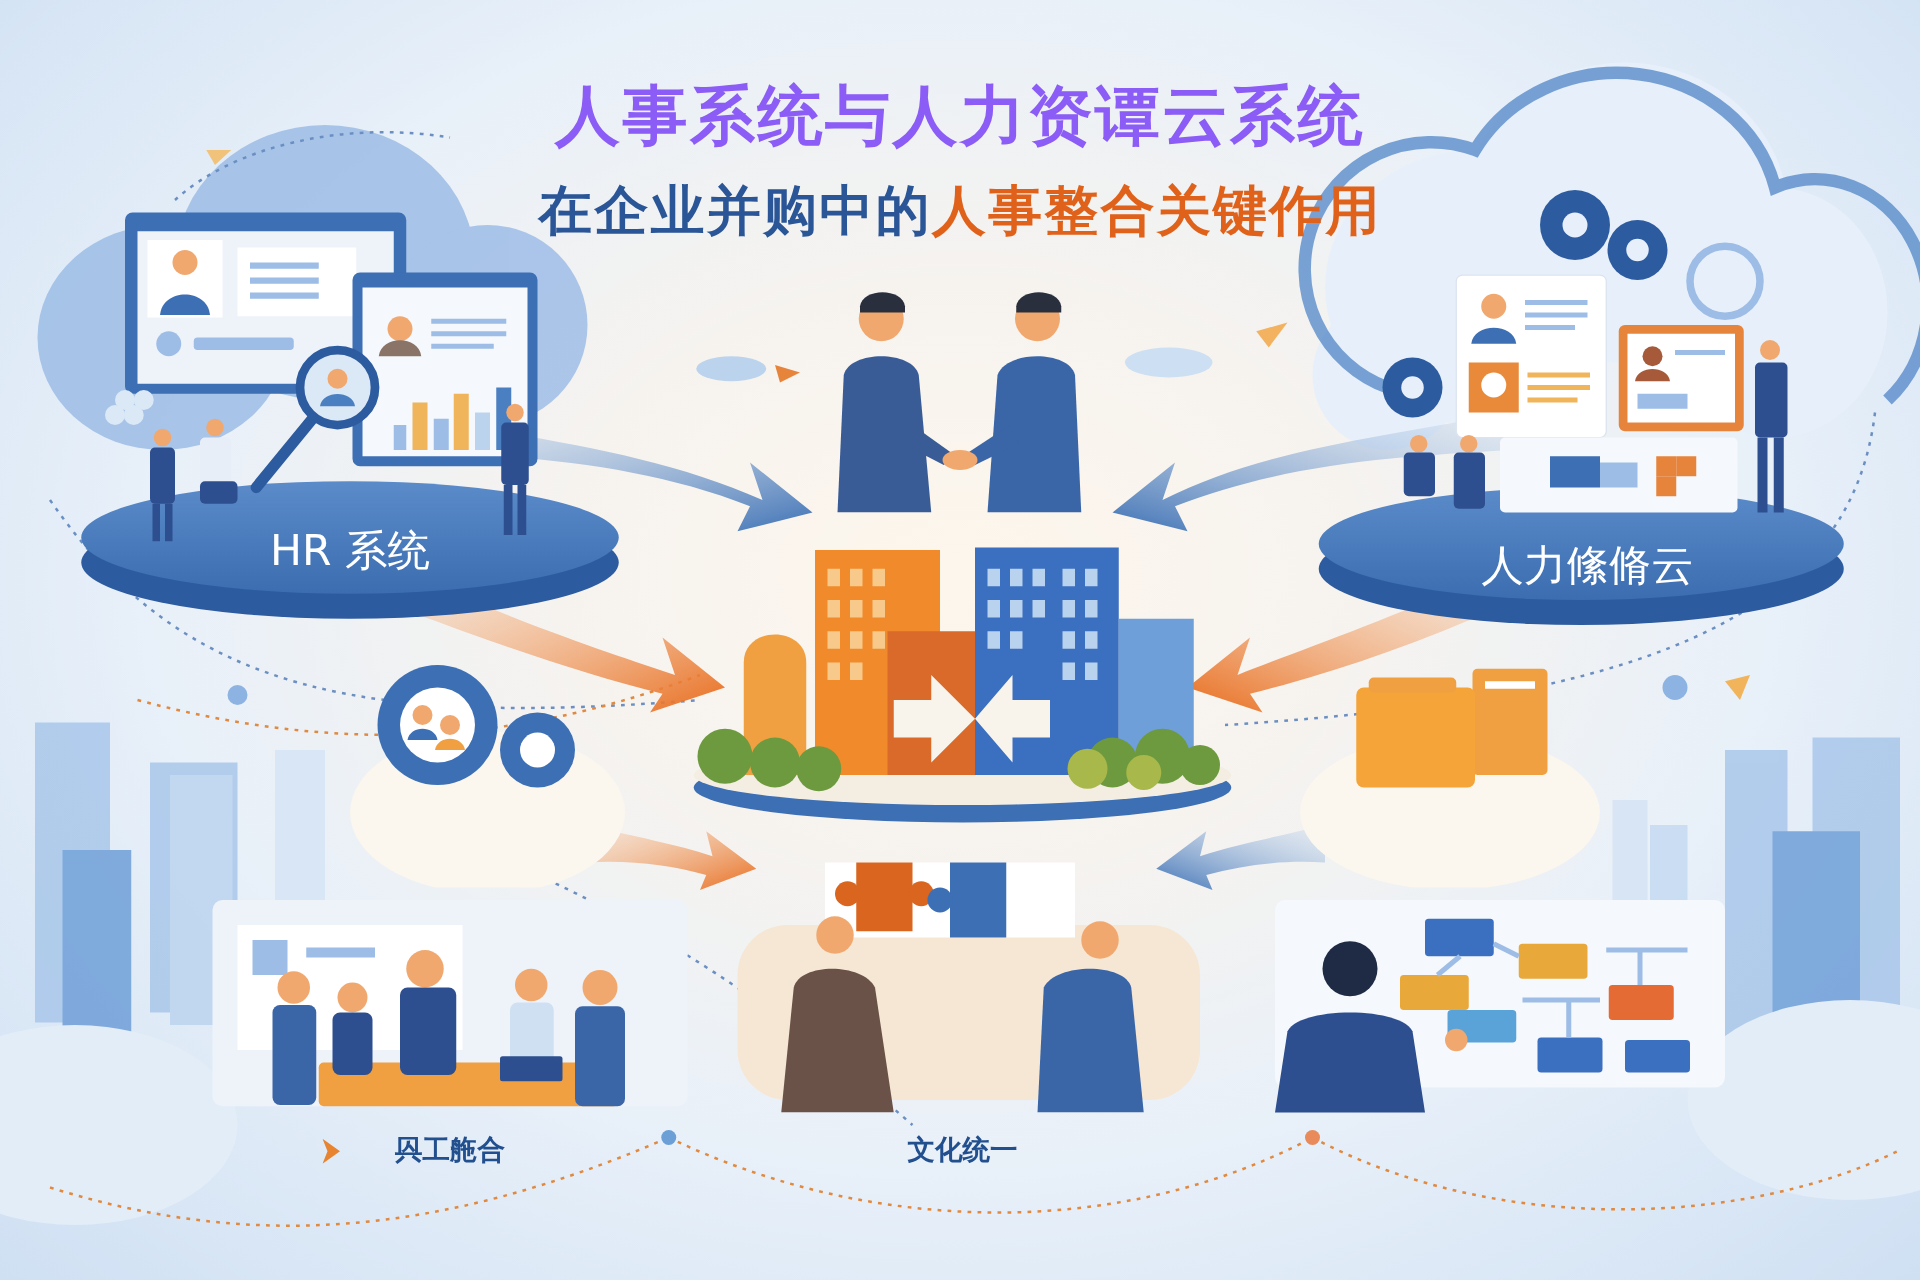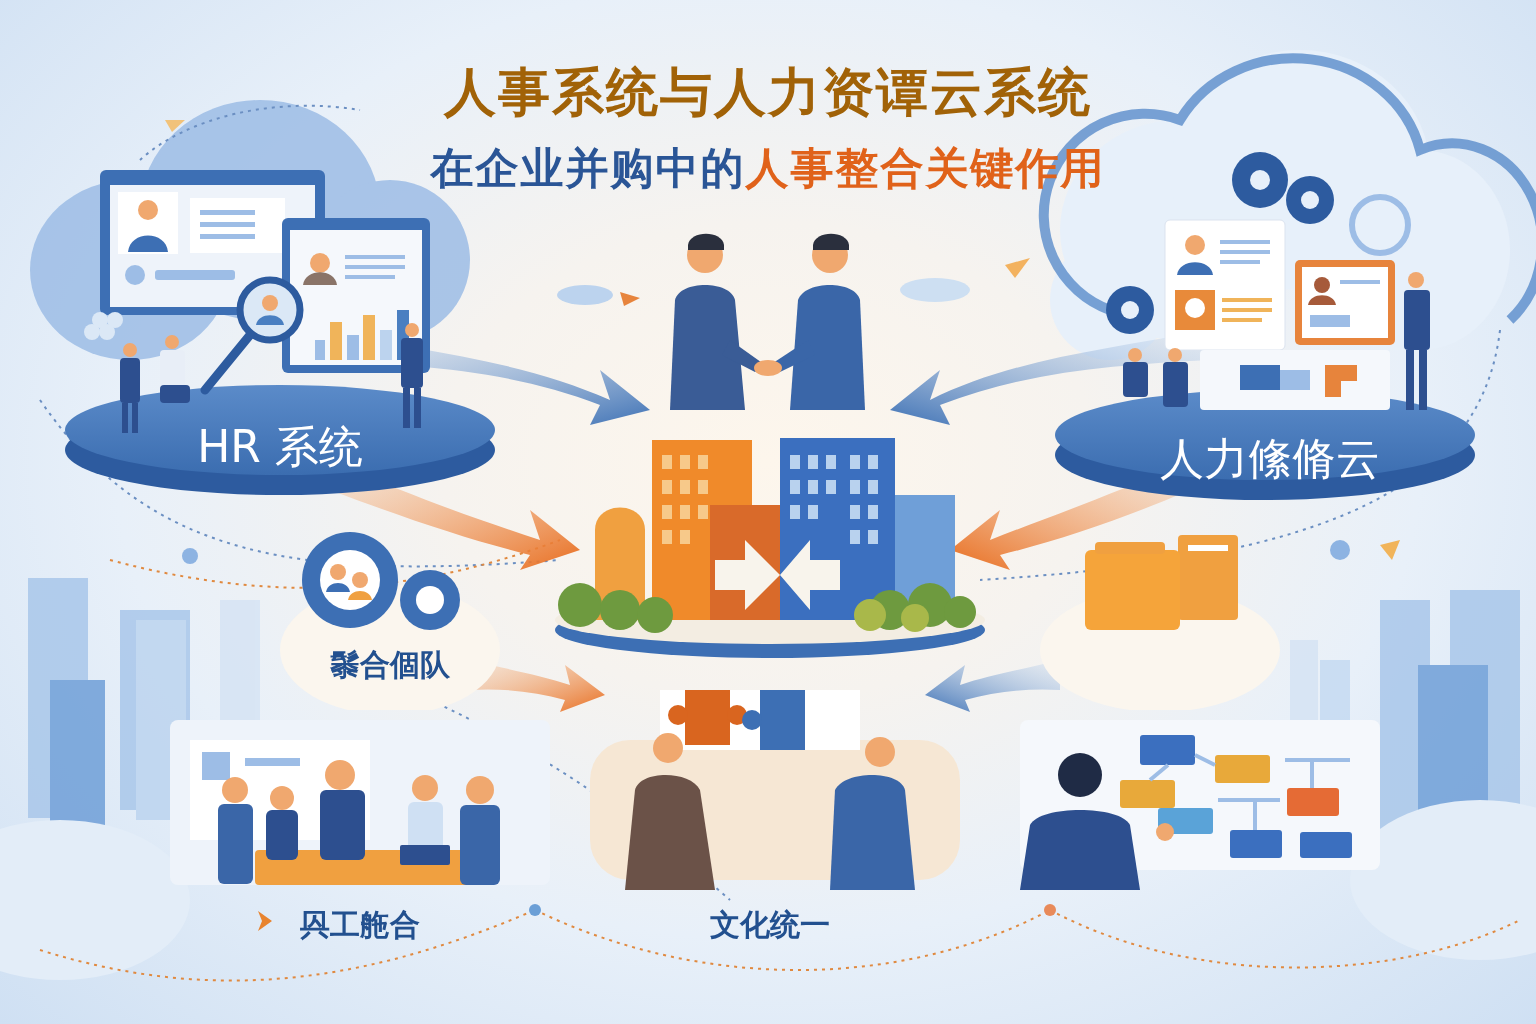--- a/index.html
+++ b/index.html
@@ -1,27 +1,27 @@
 <!DOCTYPE html>
 <html><head>
 <meta charset="utf-8">
 <style>
   html,body{margin:0;padding:0;}
   body{width:1536px;height:1024px;overflow:hidden;position:relative;
     font-family:"DejaVu Sans","Liberation Sans",sans-serif;
     background:radial-gradient(ellipse at 50% 45%,#fdf6ec 0%,#f6f3ef 30%,#e8f0f9 60%,#cfe0f3 100%);}
   .abs{position:absolute;}
   #stage{position:absolute;left:0;top:0;width:1536px;height:1024px;}
-  .title{left:0;top:58px;width:1536px;text-align:center;font-size:52px;font-weight:bold;color:#a16207;letter-spacing:2px;}
+  .title{left:0;top:58px;width:1536px;text-align:center;font-size:52px;font-weight:bold;color:#8b5cf6;letter-spacing:2px;}
   .subtitle{left:0;top:140px;width:1536px;text-align:center;font-size:43px;font-weight:bold;letter-spacing:2px;}
   .subtitle .blue{color:#2a5596;}
   .subtitle .orange{color:#e0621a;}
-  .plat-label{font-size:44px;color:#fff;text-align:center;font-weight:normal;}
+  .plat-label{font-size:34px;color:#fff;text-align:center;font-weight:normal;}
   .node-label{font-size:30px;font-weight:bold;color:#22508f;text-align:center;}
-  .bottom-label{font-size:30px;font-weight:bold;color:#22508f;text-align:center;}
+  .bottom-label{font-size:22px;font-weight:bold;color:#22508f;text-align:center;}
 </style>
 </head>
 <body>
 
 <div id="stage">
 
   <svg class="abs" style="left:0;top:0" width="1536" height="1024">
     <defs>
       <linearGradient id="skyL" x1="0" y1="0" x2="0" y2="1">
         <stop offset="0" stop-color="#b9d2ee"></stop>
@@ -306,21 +306,20 @@
       <ellipse cx="110" cy="130" rx="110" ry="65" fill="#fbf6ee"></ellipse>
       <circle cx="70" cy="60" r="48" fill="#3d6fb4"></circle>
       <circle cx="70" cy="60" r="30" fill="#fff"></circle>
       <circle cx="58" cy="52" r="8" fill="#f0a86f"></circle>
         <path d="M46,72 C48,60 68,60 70,72 Z" fill="#3d6fb4"></path>
       <circle cx="80" cy="60" r="8" fill="#f0a86f"></circle>
         <path d="M68,80 C70,68 90,68 92,80 Z" fill="#f0a040"></path>
       <circle cx="150" cy="80" r="30" fill="#3d6fb4"></circle>
       <circle cx="150" cy="80" r="14" fill="#fff"></circle>
     </svg>
-    <div class="abs node-label" style="left:0;top:125px;width:220px">䰍合個队</div>
   </div>
 
   <div class="abs" style="left:1040px;top:520px;width:240px;height:190px">
     <svg class="abs" style="left:0;top:0" width="240" height="190">
       <ellipse cx="120" cy="130" rx="120" ry="62" fill="#fbf6ee"></ellipse>
       <rect x="138" y="15" width="60" height="85" rx="4" fill="#f0a040"></rect>
       <rect x="148" y="25" width="40" height="6" fill="#fff"></rect>
       <rect x="45" y="30" width="95" height="80" rx="6" fill="#f5a43a"></rect>
       <rect x="55" y="22" width="70" height="12" rx="4" fill="#f0a040"></rect>
     </svg>

